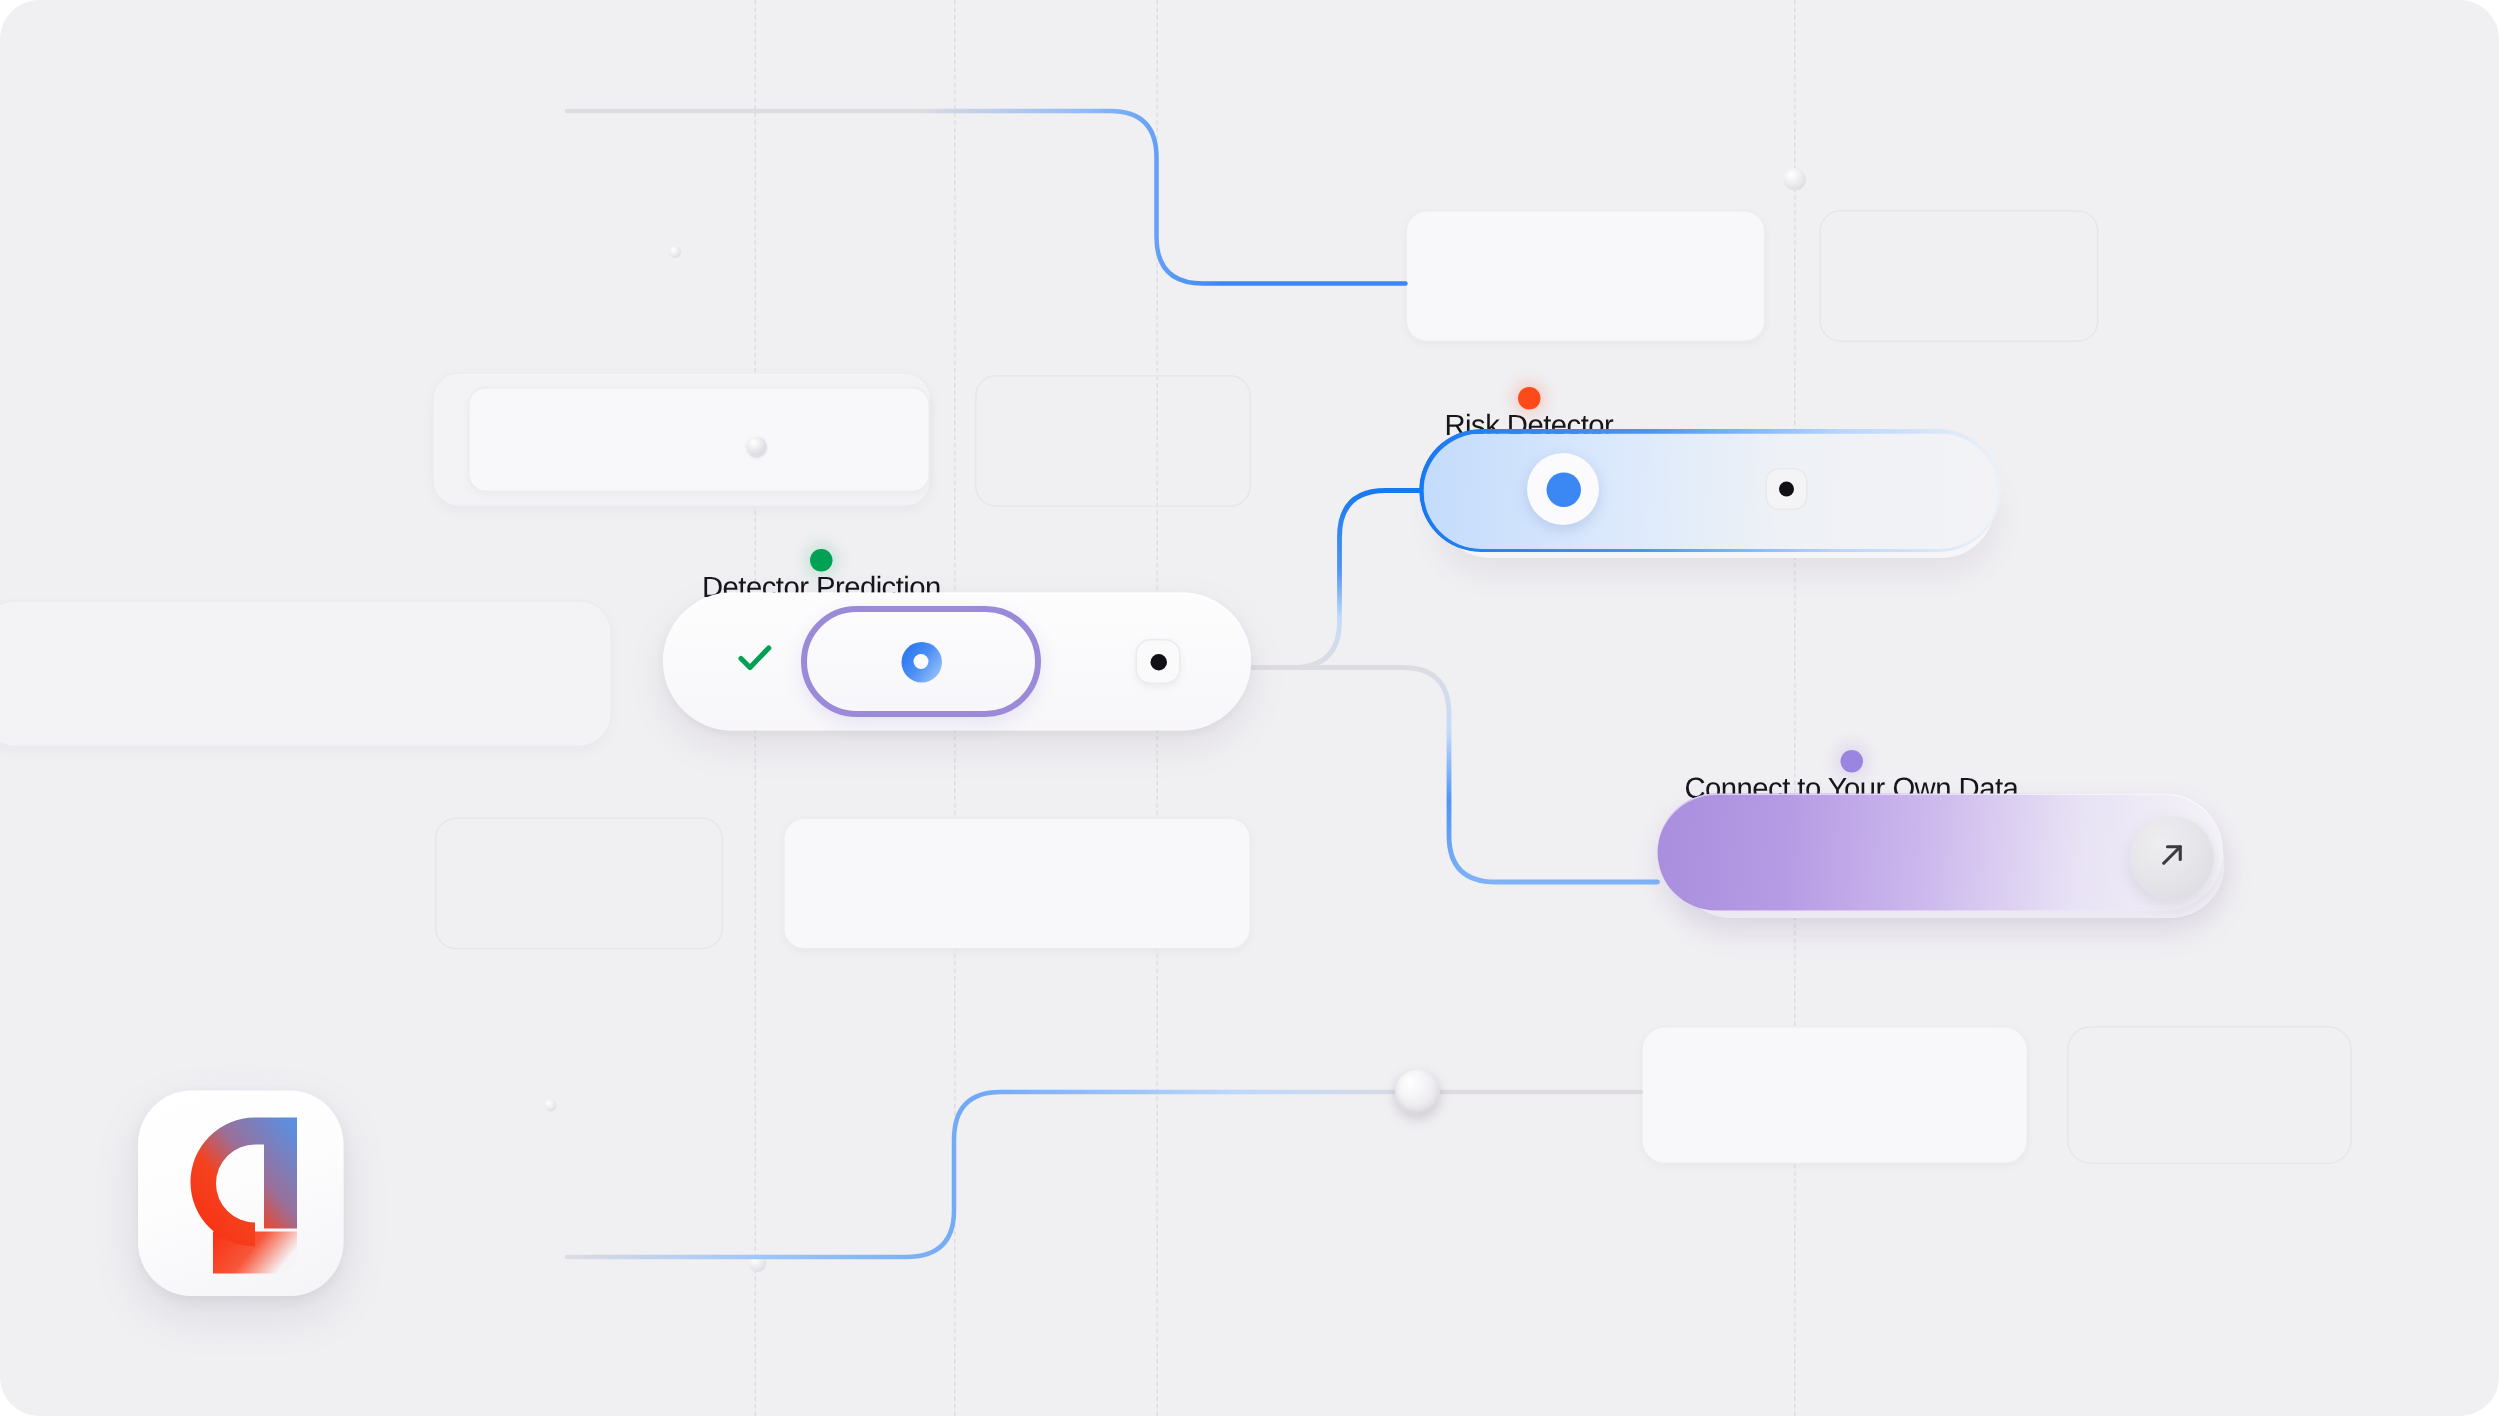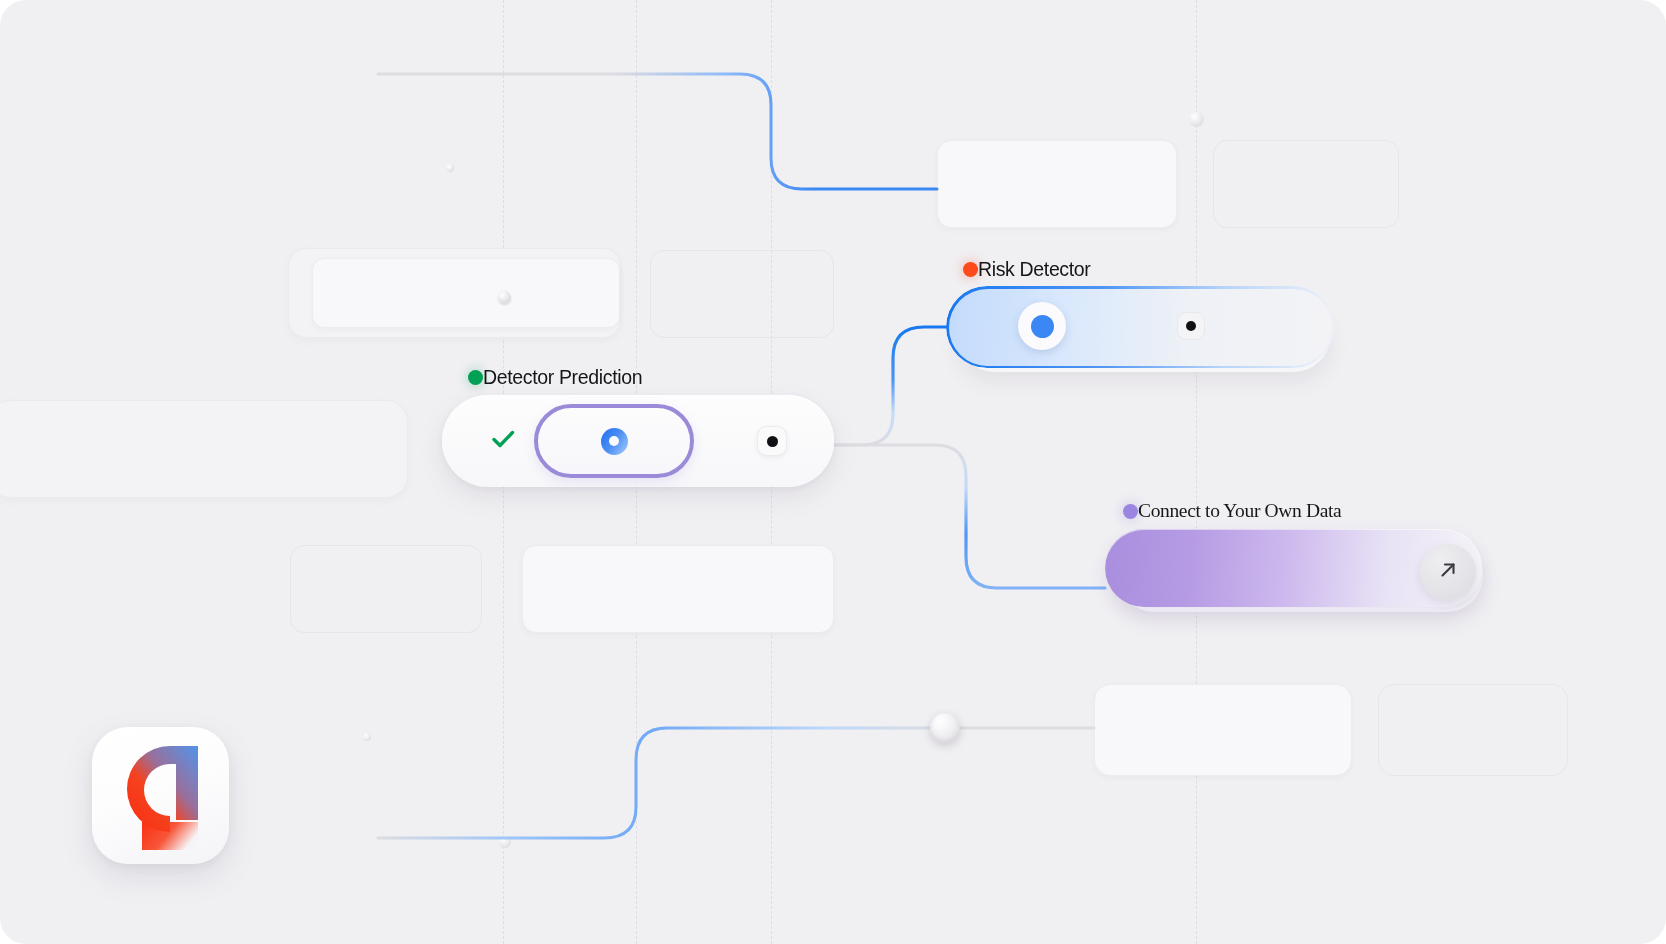--- a/index.html
+++ b/index.html
@@ -73,20 +73,21 @@
     background: radial-gradient(circle at 33% 28%, #ffffff 0%, #f2f1f4 42%, #dcdade 100%);
     box-shadow: 0 3px 8px rgba(115,110,125,.28), inset 0 -2px 4px rgba(180,176,188,.35);
   }
 
   
   .feat-label {
     position: absolute;
     display: flex;
     align-items: center;
     white-space: nowrap;
+    flex-direction: column;
   }
   .feat-dot {
     width: 15px; height: 15px;
     border-radius: 50%;
     flex: 0 0 auto;
   }
   .feat-dot.green  { background: #00a055; box-shadow: 0 0 10px 3px rgba(0,160,85,.18); }
   .feat-dot.red    { background: #fc4a1a; box-shadow: 0 0 10px 3px rgba(252,74,26,.20); }
   .feat-dot.purple { background: #9a86e0; box-shadow: 0 0 10px 3px rgba(154,134,224,.22); }
   .feat-text {
@@ -366,21 +367,21 @@
     <span class="feat-dot red"></span>
     <span class="feat-text">Risk Detector</span>
   </div>
 
   <div id="risk-pill-shadowplate"></div>
   <div id="risk-pill-body"></div>
   <div id="risk-pill-border"></div>
   <span class="risk-blue-knob"></span>
   <span class="risk-black-node"></span>
 
-  <div class="feat-label" style="left:1123px; top:500px;font-family:Liberation Serif, serif;">
+  <div class="feat-label" style="left:1123px; top:500px;">
     <span class="feat-dot purple"></span>
     <span class="feat-text">Connect to Your Own Data</span>
   </div>
 
   <div id="data-pill-plate"></div>
   <div id="data-pill"></div>
   <div id="data-arrow-btn">
     <span>
       <svg width="28" height="28" viewBox="0 0 28 28" fill="none">
         <path d="M8.5 19.5 L19.5 8.5" stroke="#3a3a40" stroke-width="2.1" stroke-linecap="round"></path>

